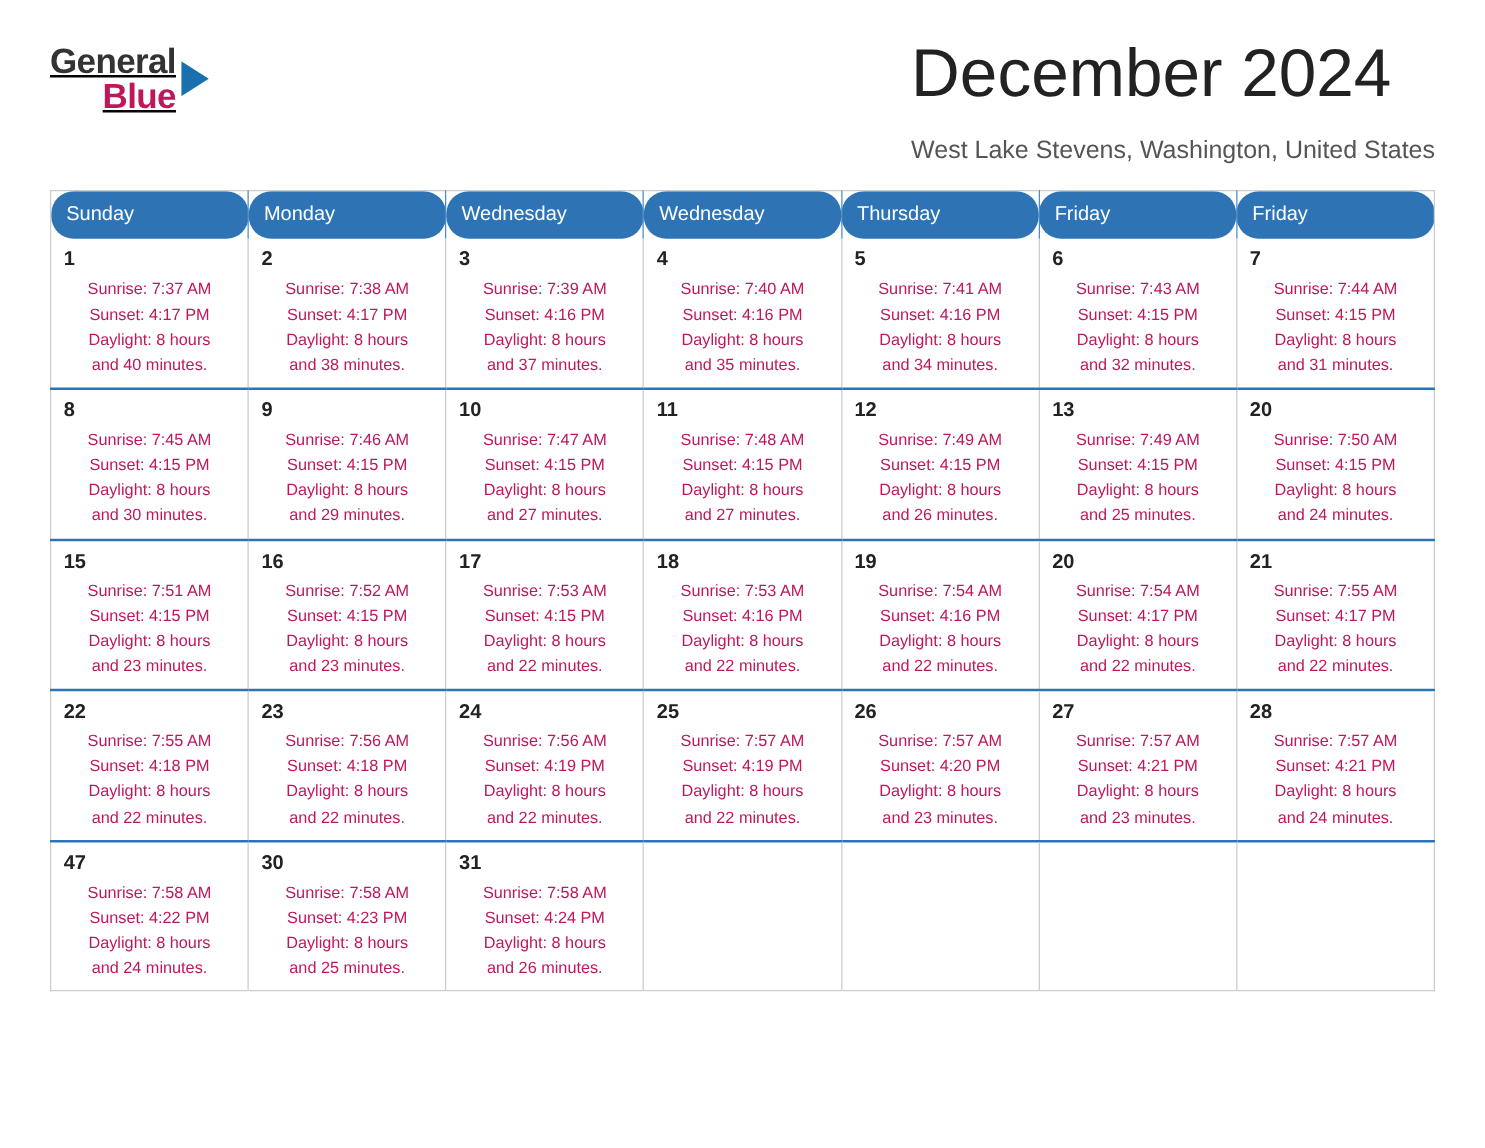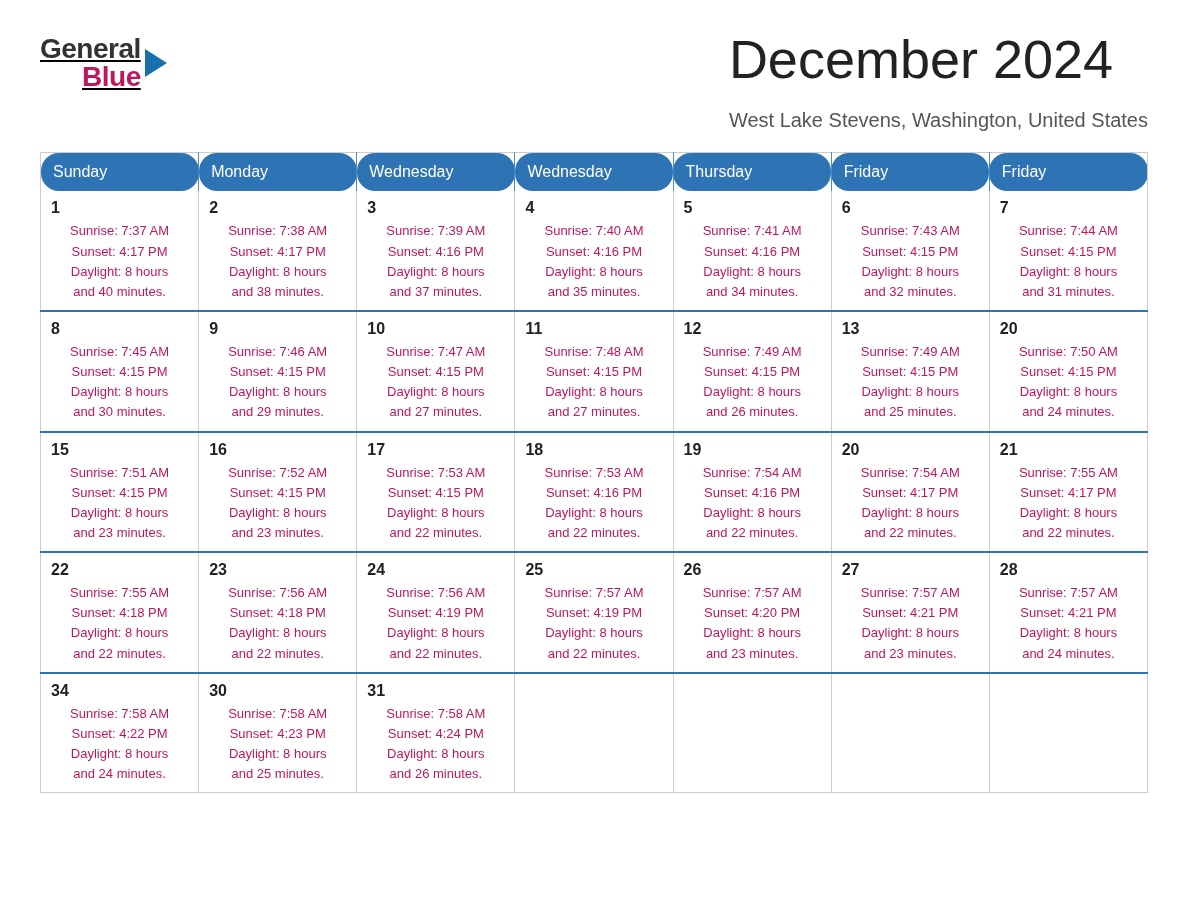--- a/index.html
+++ b/index.html
@@ -236,21 +236,21 @@
           <div class="day-number">27</div>
           <div class="day-info">Sunrise: 7:57 AM<br>Sunset: 4:21 PM<br>Daylight: 8 hours<br>and 23 minutes.</div>
         </td>
         <td>
           <div class="day-number">28</div>
           <div class="day-info">Sunrise: 7:57 AM<br>Sunset: 4:21 PM<br>Daylight: 8 hours<br>and 24 minutes.</div>
         </td>
       </tr>
       <tr>
         <td>
-          <div class="day-number">34</div>
+          <div class="day-number">47</div>
           <div class="day-info">Sunrise: 7:58 AM<br>Sunset: 4:22 PM<br>Daylight: 8 hours<br>and 24 minutes.</div>
         </td>
         <td>
           <div class="day-number">30</div>
           <div class="day-info">Sunrise: 7:58 AM<br>Sunset: 4:23 PM<br>Daylight: 8 hours<br>and 25 minutes.</div>
         </td>
         <td>
           <div class="day-number">31</div>
           <div class="day-info">Sunrise: 7:58 AM<br>Sunset: 4:24 PM<br>Daylight: 8 hours<br>and 26 minutes.</div>
         </td>

